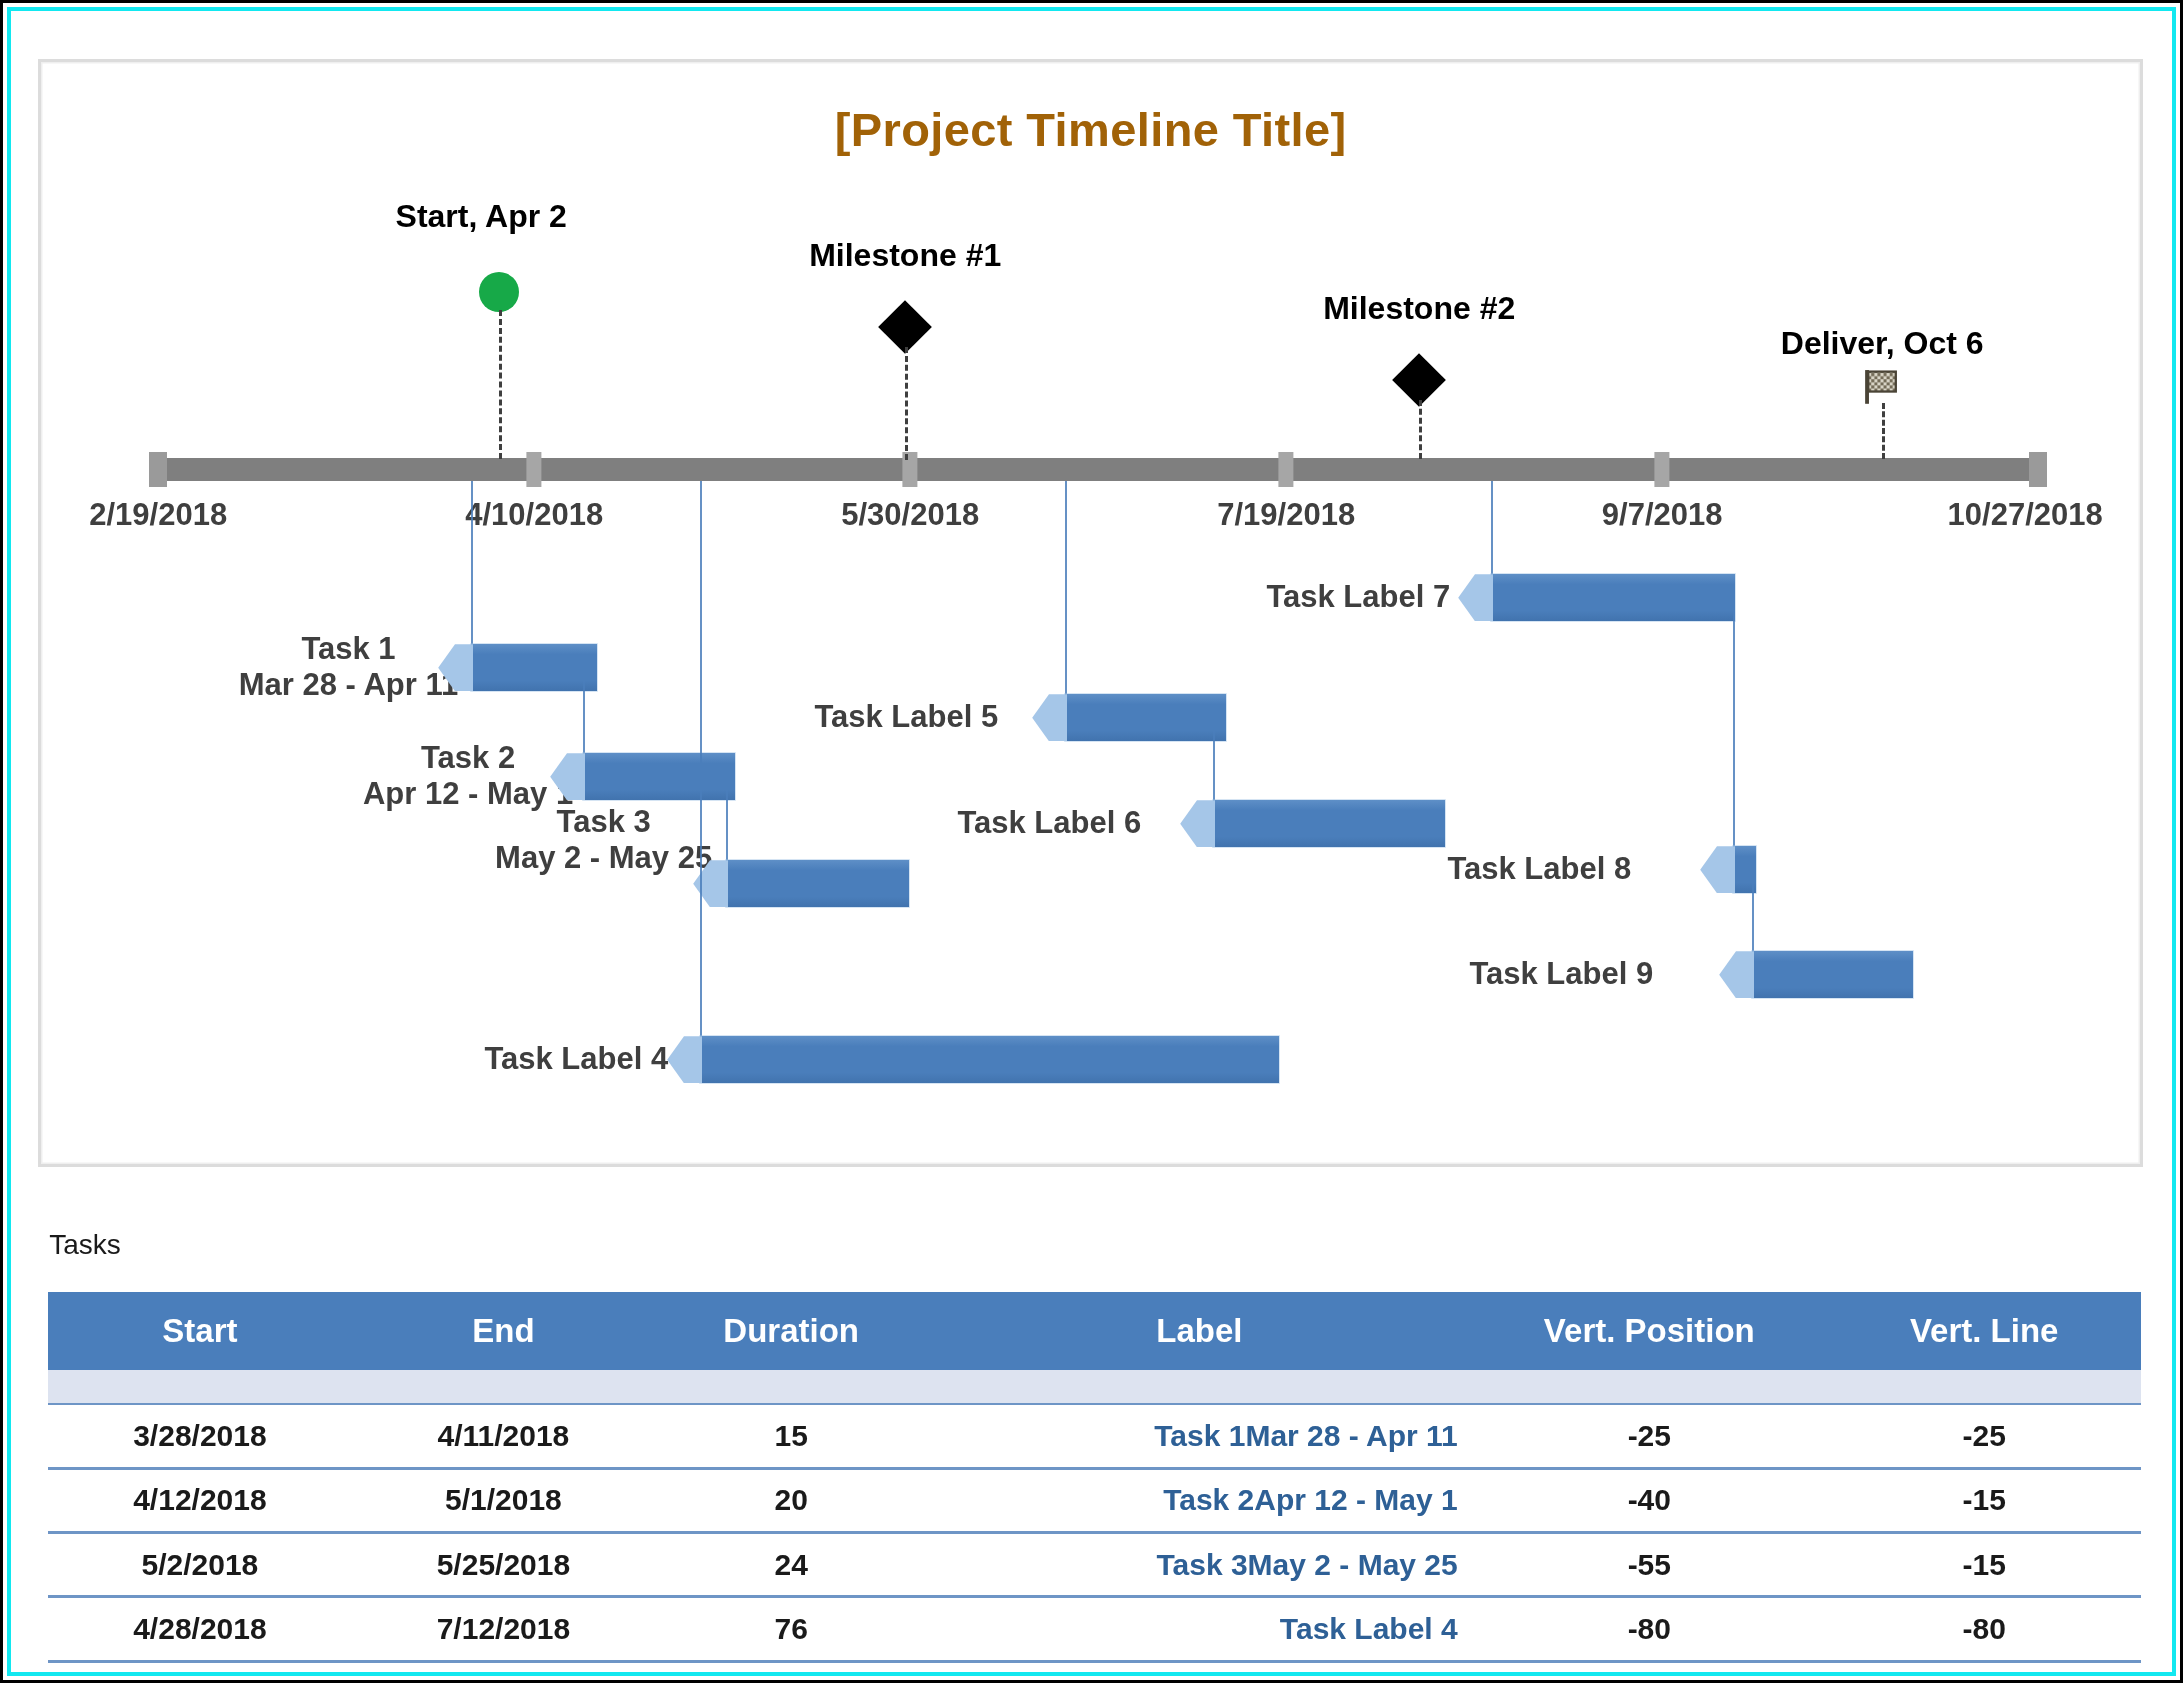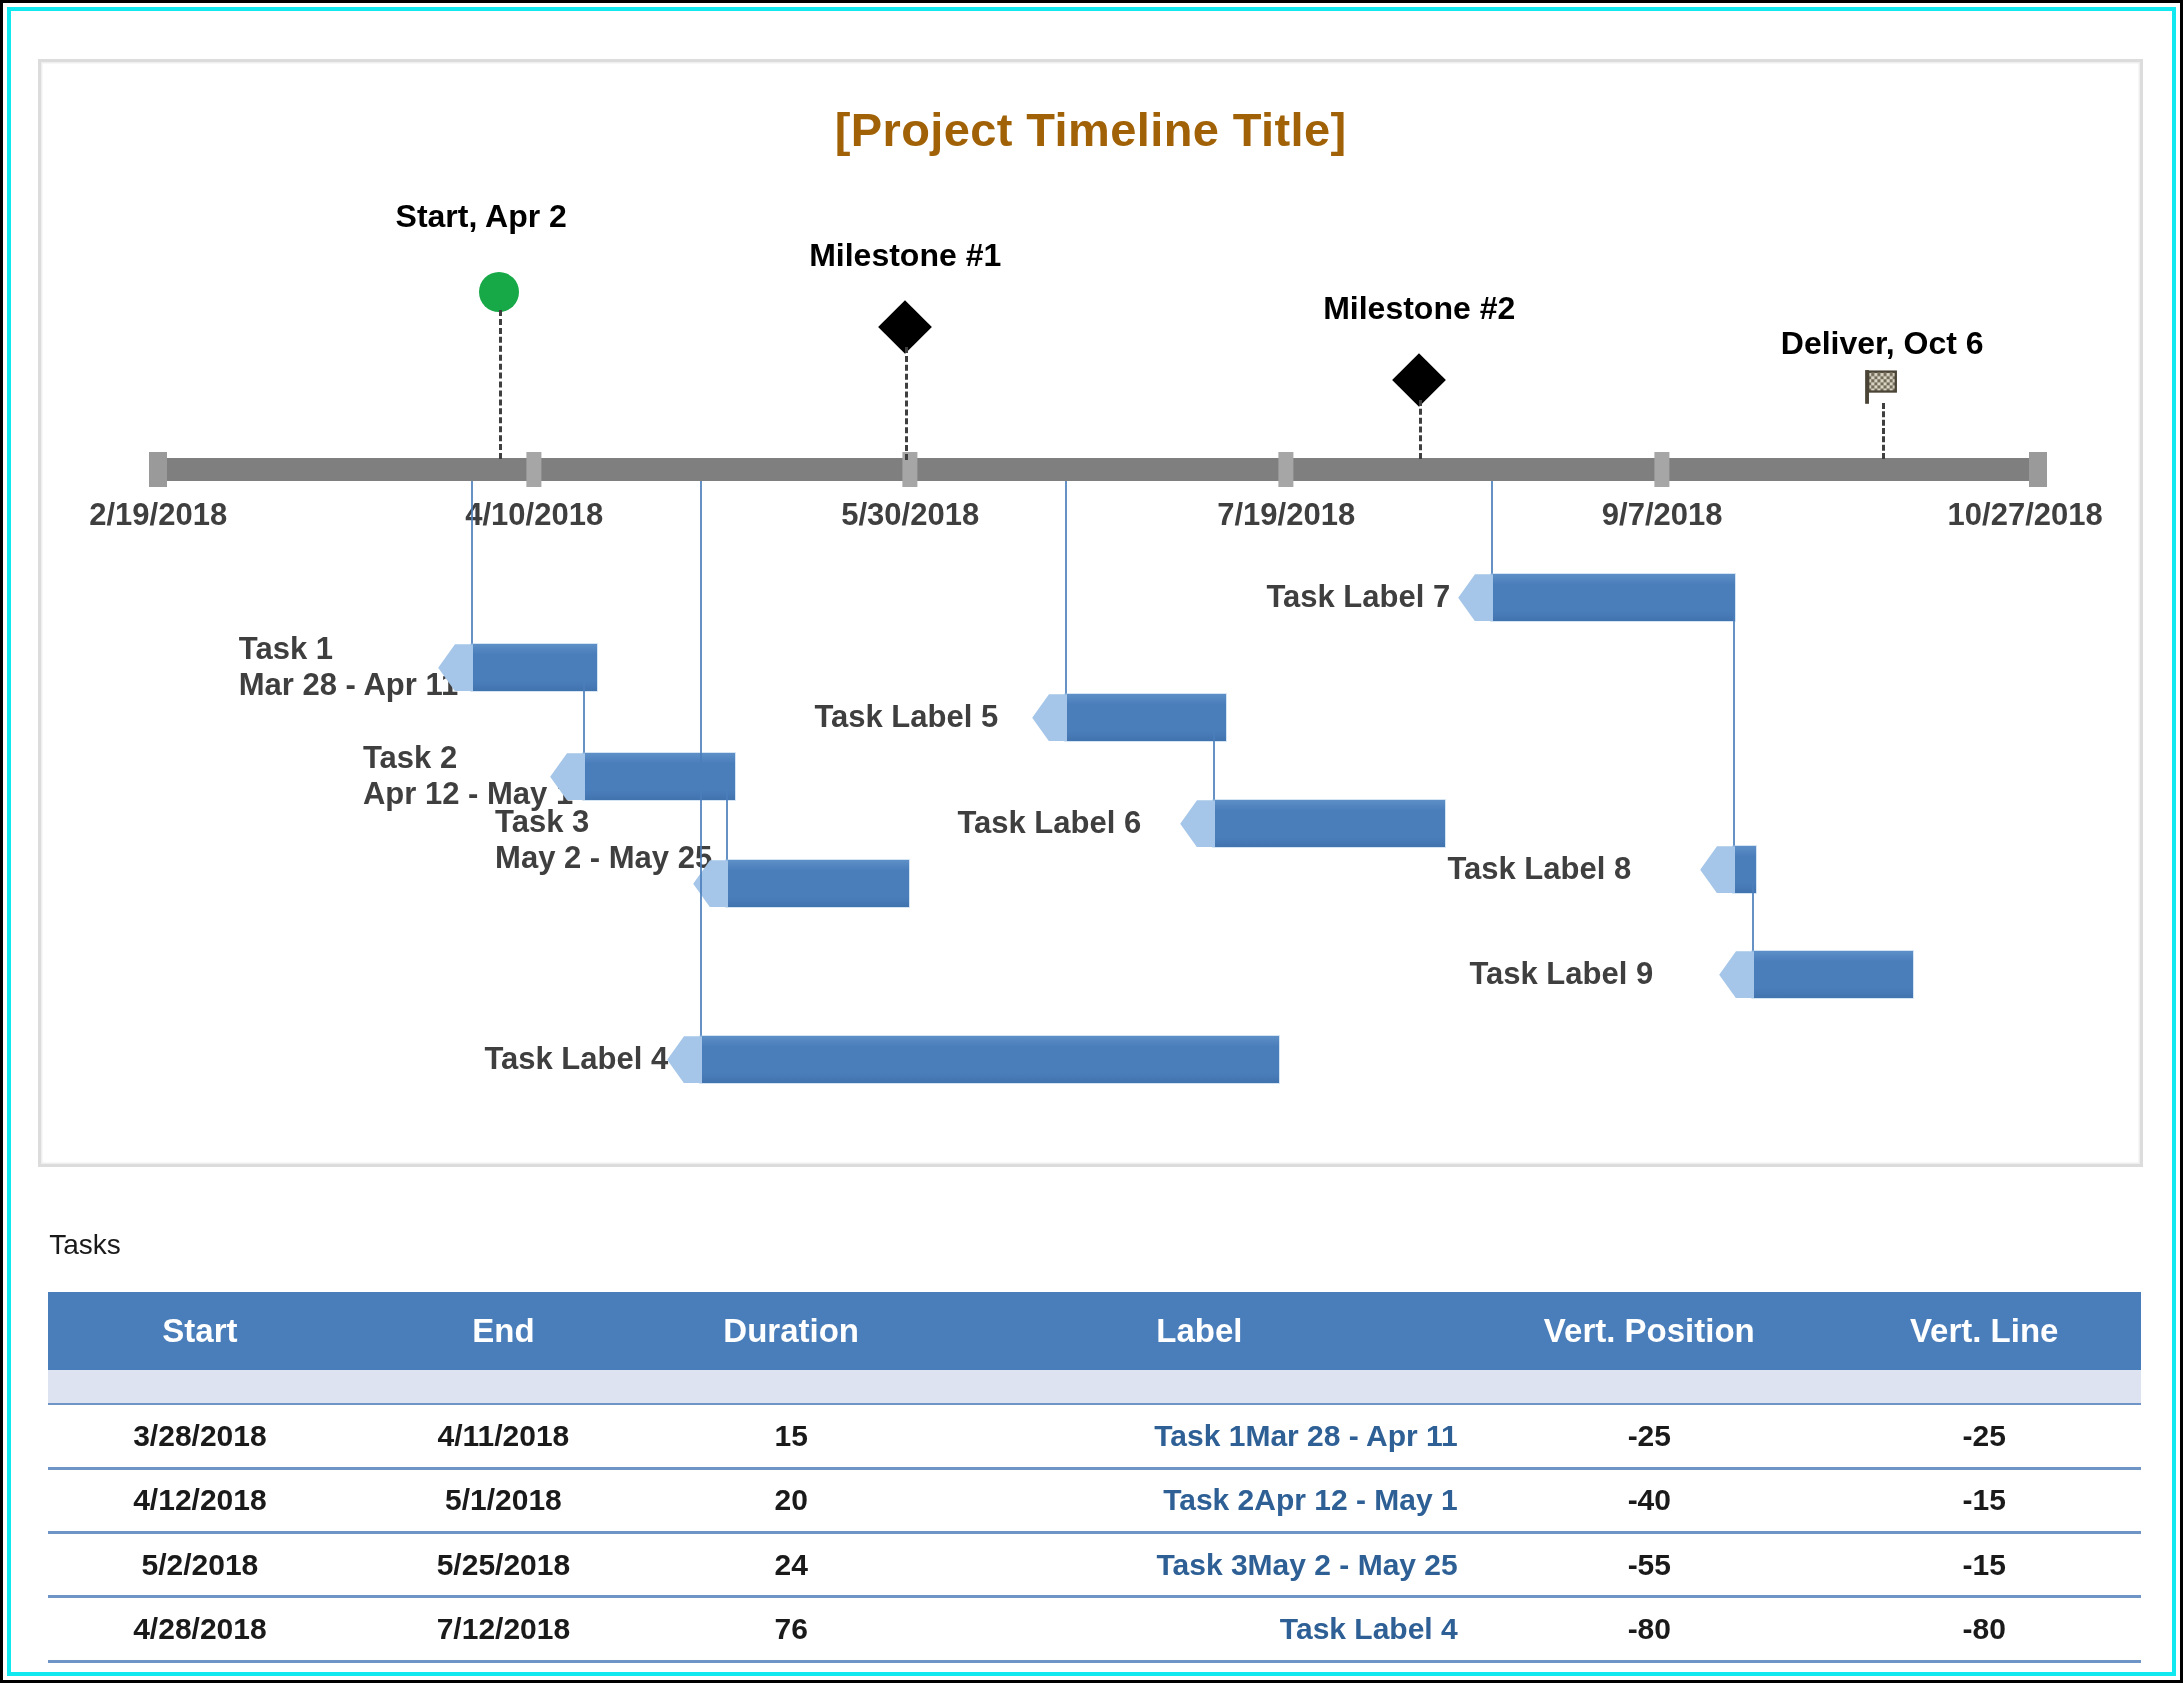--- a/index.html
+++ b/index.html
@@ -131,21 +131,21 @@
     width:35px;height:47px;
     background:#A5C6E8;
     left:-33px;top:0;
     clip-path:polygon(0% 50%, 48% 0%, 100% 0%, 100% 100%, 48% 100%);
   }
   .task-label{
     position:absolute;
     font-size:31px;
     font-weight:bold;
     color:#3F3F3F;
-    text-align:left;
+    text-align:center;
     white-space:pre-line;
     line-height:1.17;
     transform:translateY(-50%);
   }
 
   
   #tasks-heading{
     position:absolute;
     left:30px; top:1210px;
     font-size:28px;

